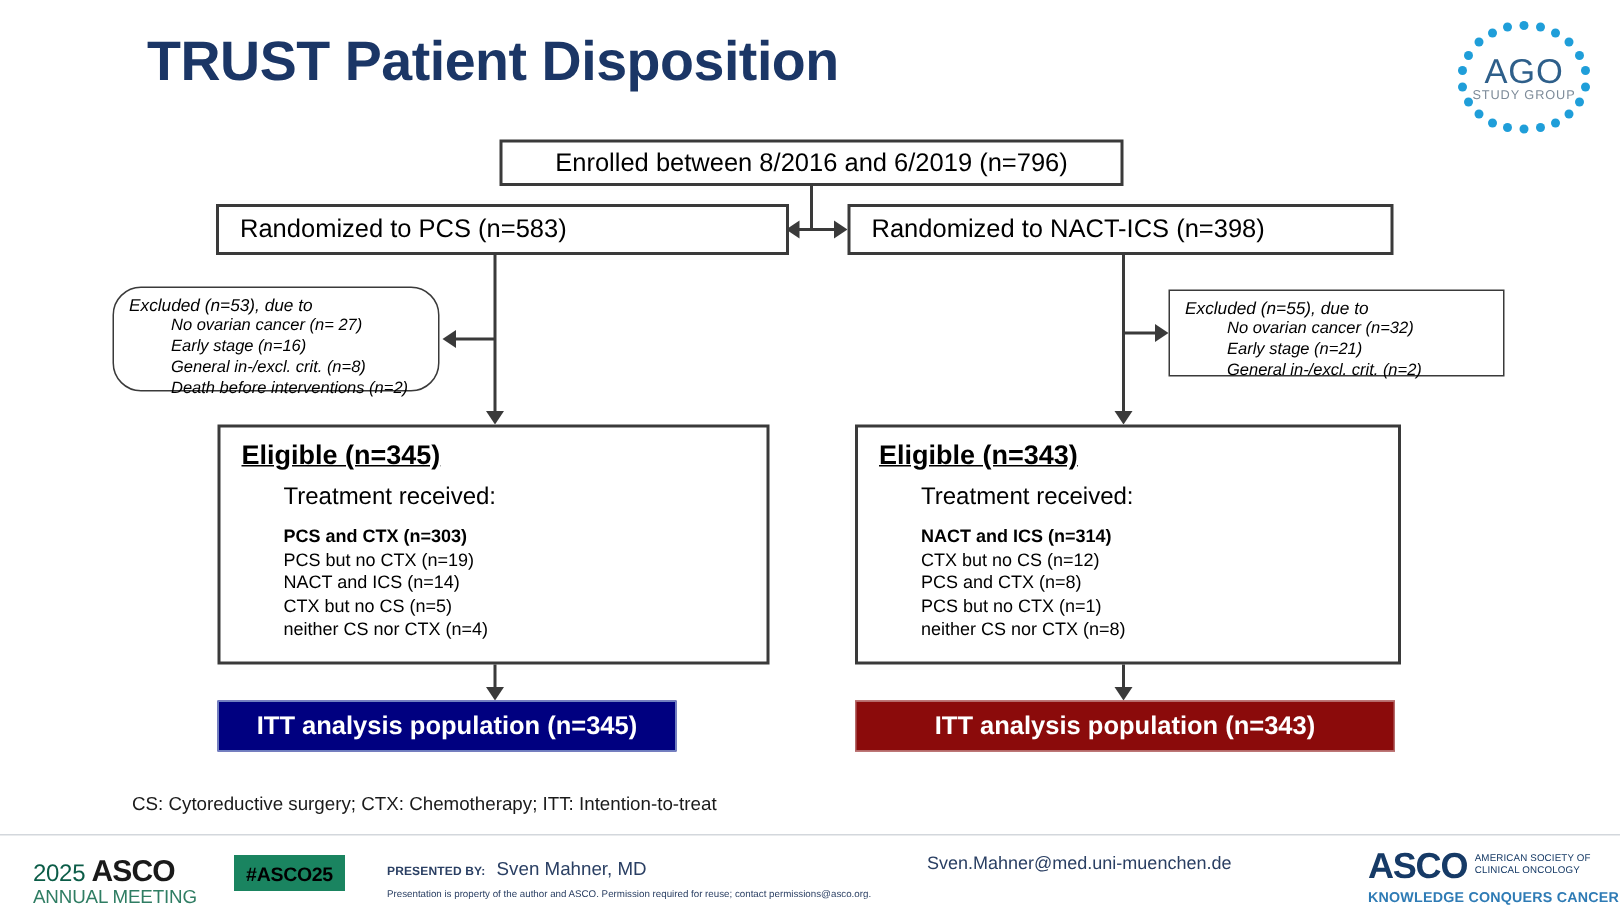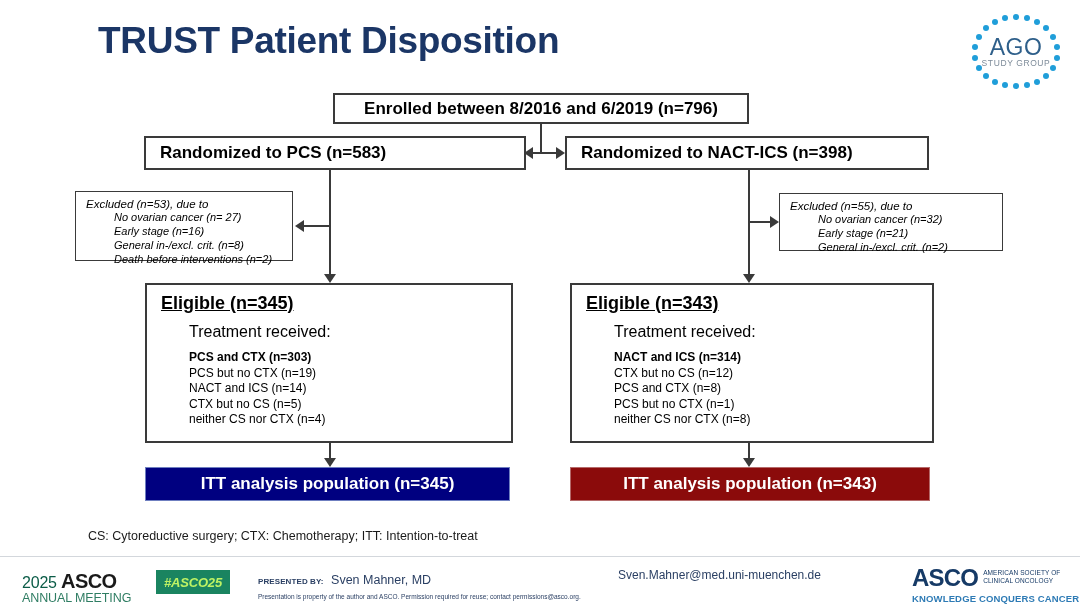--- a/index.html
+++ b/index.html
@@ -70,21 +70,20 @@
   .flow-box {
     position: absolute;
     box-sizing: border-box;
     border: 2px solid #3a3a3a;
     background: #ffffff;
   }
   .box-line {
     font-size: 17px;
     line-height: 1.25;
     white-space: nowrap;
-    font-weight: bold;
   }
 
   #box-enrolled {
     left: 333px;
     top: 93px;
     width: 416px;
     height: 31px;
     display: flex;
     align-items: center;
     justify-content: center;
@@ -113,20 +112,21 @@
   
   .excl-box {
     border-width: 1.5px;
     padding: 6px 8px 6px 10px;
   }
   #box-excl-left {
     left: 75px;
     top: 191px;
     width: 218px;
     height: 70px;
+    border-radius: 19px;
   }
   #box-excl-right {
     left: 779px;
     top: 193px;
     width: 224px;
     height: 58px;
   }
   .excl-head {
     font-style: italic;
     font-size: 11.5px;
@@ -184,21 +184,21 @@
     align-items: center;
     justify-content: center;
     color: #ffffff;
     font-size: 17px;
     font-weight: bold;
     white-space: nowrap;
   }
   #itt-left {
     left: 145px;
     top: 467px;
-    width: 365px;
+    width: 306px;
     height: 34px;
     background: #000080;
     border: 1px solid #6f7fc0;
   }
   #itt-right {
     left: 570px;
     top: 467px;
     width: 360px;
     height: 34px;
     background: #8b0b0b;
@@ -285,28 +285,27 @@
     white-space: nowrap;
     margin-top: -2px;
   }
   #hashtag-badge {
     position: absolute;
     left: 156px;
     top: 570px;
     width: 74px;
     height: 24px;
     background: #1a8460;
-    color: #bef264;
+    color: #000000;
     font-size: 13px;
     font-weight: bold;
     display: flex;
     align-items: center;
     justify-content: center;
     letter-spacing: -0.2px;
-    font-style: italic;
   }
   #presenter-block {
     position: absolute;
     left: 258px;
     top: 570px;
   }
   #presenter-block .pres-label {
     font-size: 8px;
     color: #2a3f63;
     letter-spacing: 0.1px;

